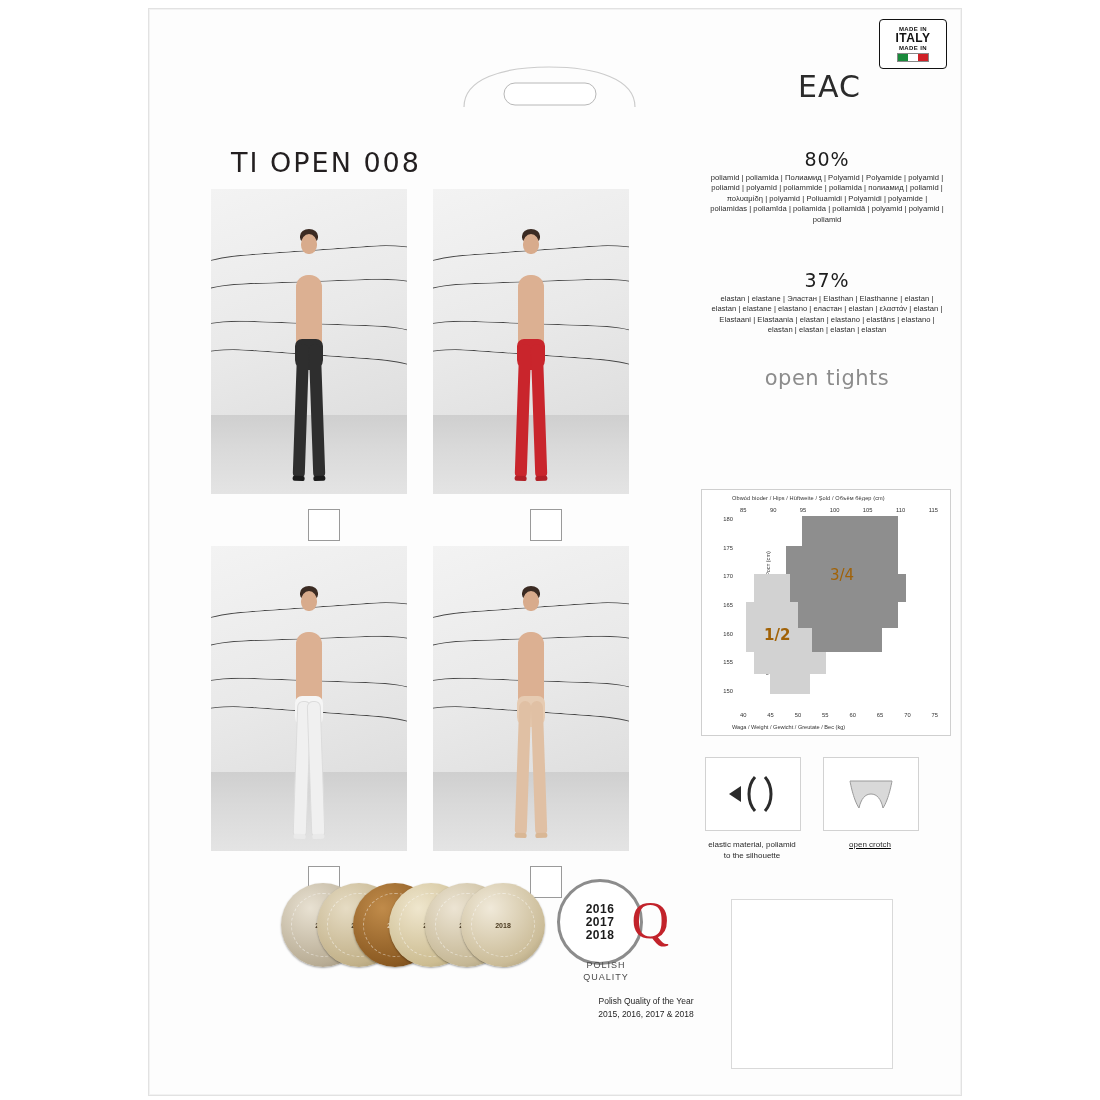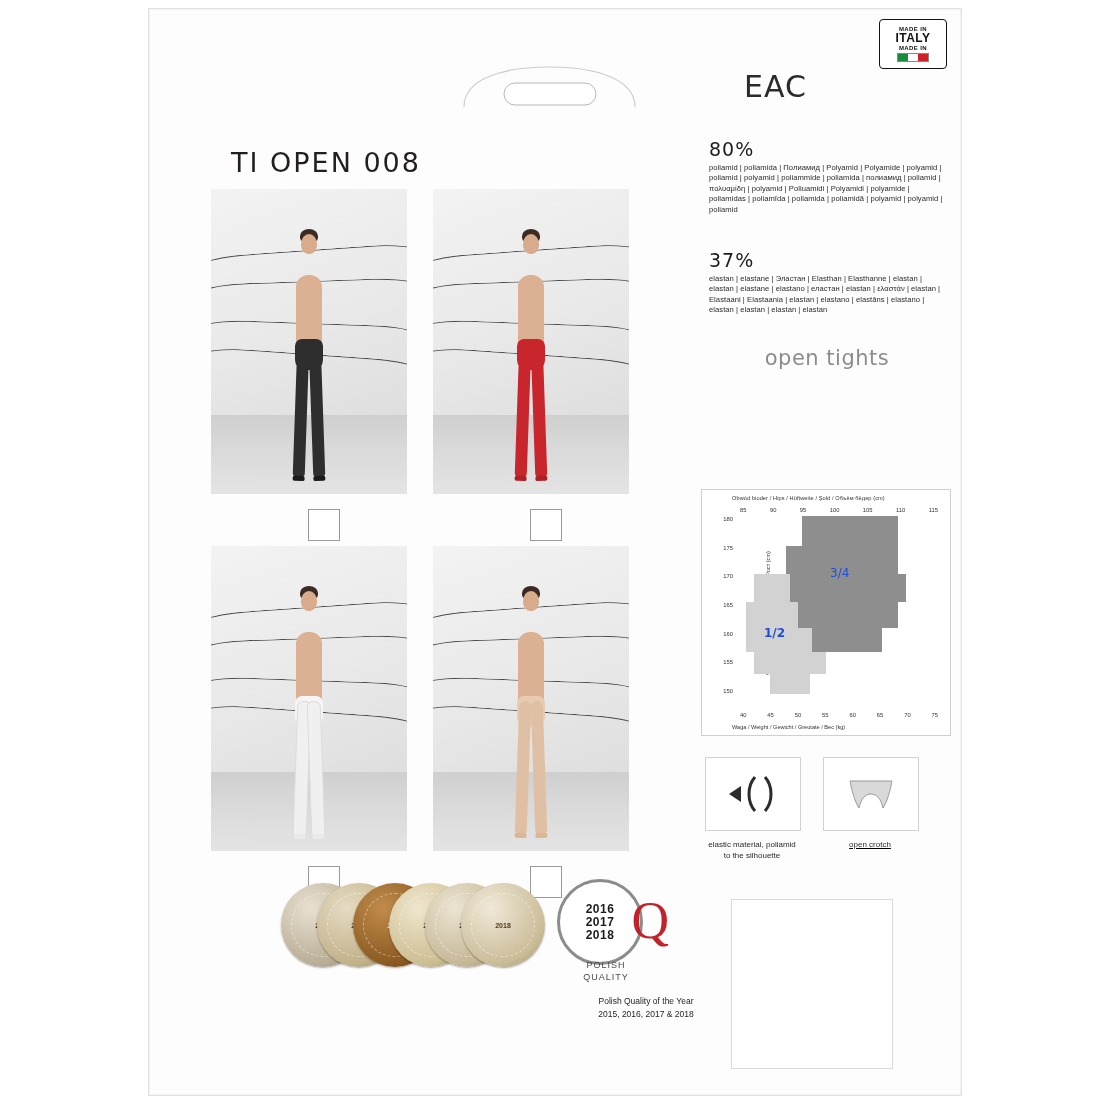--- a/index.html
+++ b/index.html
@@ -251,23 +251,23 @@
     position: absolute;
     left: 560px;
     top: 60px;
     width: 236px;
   }
   .eac {
     font-size: 30px;
     letter-spacing: 1px;
     color: #2b2b2b;
     font-family: "DejaVu Sans", sans-serif;
-    margin-left: 35px;
-  }
-  .comp-block { margin-top: 34px; }
+    margin-left: 89px;
+  }
+  .comp-block { text-align: center; margin-top: 44px; }
   .comp-pct {
     font-size: 19px;
     color: #1d1d1d;
     font-family: "DejaVu Sans", sans-serif;
     letter-spacing: 1px;
     margin-bottom: 3px;
   }
   .comp-list {
     font-size: 7.6px;
     line-height: 10.4px;
@@ -321,22 +321,22 @@
     font-size: 5.8px; color: #333; text-align: right; width: 14px;
   }
   .sc-plot {
     position: absolute; left: 36px; top: 26px; width: 200px; height: 178px;
   }
   .zone { position: absolute; }
   .zone.z34 { background: #8e8e8e; }
   .zone.z12 { background: #d2d2d2; }
   .zone-label {
     position: absolute;
-    font-size: 12px;
-    color: #1d4ed8;
+    font-size: 15px;
+    color: #a16207;
     font-family: "DejaVu Sans", sans-serif;
   }
 
   
   .features {
     position: absolute;
     left: 556px;
     top: 748px;
     width: 240px;
     height: 120px;

